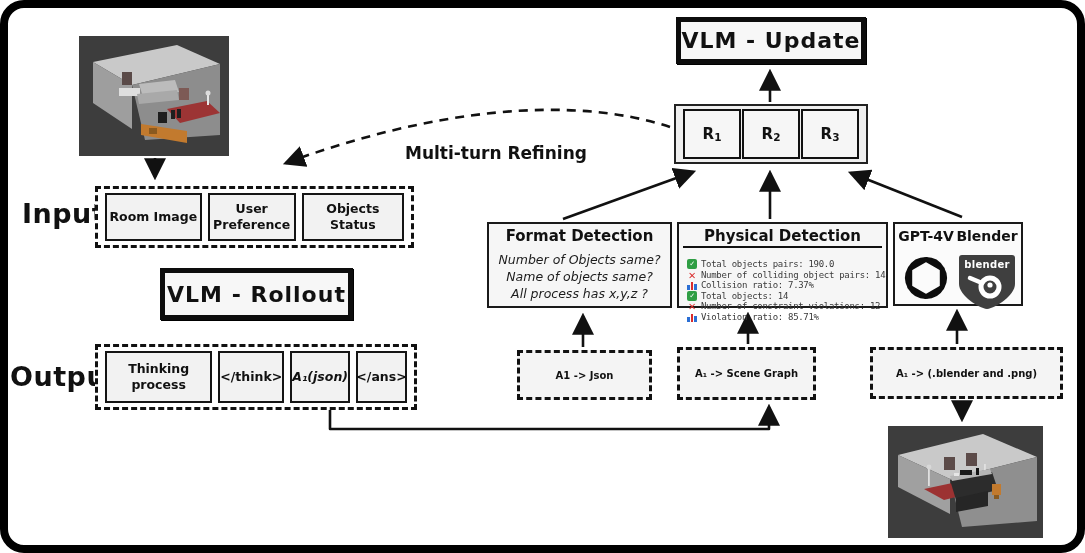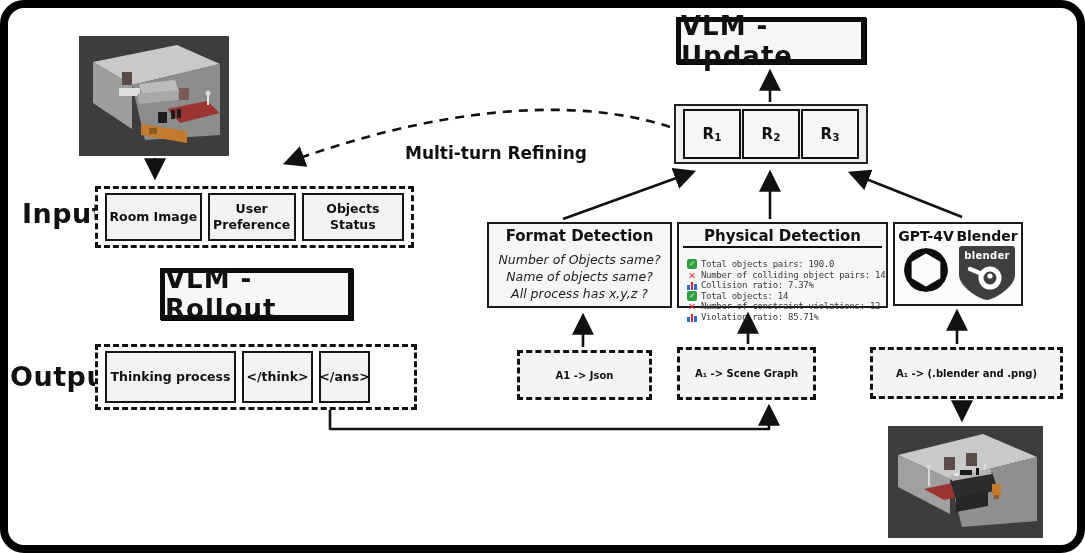--- a/index.html
+++ b/index.html
@@ -5,21 +5,21 @@
   html,body{margin:0;padding:0;background:#fff;}
   .frame{position:relative;width:1085px;height:553px;background:#fff;overflow:hidden;
          font-family:"DejaVu Sans","Liberation Sans",sans-serif;color:#111;}
   .frame-border{position:absolute;inset:0;border:8px solid #000;border-radius:24px;pointer-events:none;z-index:6;}
   .abs{position:absolute;box-sizing:border-box;}
   .overlay{position:absolute;left:0;top:0;z-index:1;pointer-events:none;}
   .z2{z-index:2;}
 
   .side-label{font-size:27px;font-weight:bold;letter-spacing:0.5px;}
   .thick-box{border:5px solid #0d0d0d;background:#f7f7f7;display:flex;align-items:center;justify-content:center;
-             font-size:26px;font-weight:bold;letter-spacing:1px;box-shadow:1px 1px 0 #000;}
+             font-size:22px;font-weight:bold;letter-spacing:1px;box-shadow:1px 1px 0 #000;}
   .dashed-container{border:3px dashed #111;background:#fff;display:flex;align-items:center;gap:6px;padding:6px 7px;}
   .mini-box{background:#f2f2f2;border:2px solid #151515;height:100%;display:flex;align-items:center;justify-content:center;
             text-align:center;font-weight:bold;font-size:12.5px;line-height:1.25;}
   .r-container{border:2.5px solid #222;background:#efefef;display:flex;align-items:center;justify-content:space-between;padding:7px;}
   .r-box{width:54px;height:46px;background:#f6f6f6;border:2px solid #111;display:flex;align-items:center;justify-content:center;
          font-weight:bold;font-size:15px;}
   .r-sub{font-size:10.5px;position:relative;top:3px;}
   .det-box{border:2.5px solid #1a1a1a;background:#f6f6f6;padding:3px 8px;}
   .det-title{text-align:center;font-weight:bold;font-size:15px;}
   .det-title.underlined{border-bottom:2px solid #111;padding-bottom:1px;margin:0 -4px 11px -4px;}
@@ -30,21 +30,21 @@
   .ic{width:10px;height:10px;flex:0 0 10px;display:inline-flex;align-items:center;justify-content:center;}
   .ic.check{background:#2f9e44;border-radius:2px;color:#fff;font-size:8px;font-weight:bold;}
   .ic.cross{color:#d92b2b;font-size:12px;font-weight:bold;}
   .ic.chart{align-items:flex-end;gap:1px;}
   .ic.chart i{display:block;width:2.5px;background:#2b6fd4;}
   .ic.chart i.red{background:#d92b2b;}
   .conv-box{border:3px dashed #111;background:#f4f4f4;display:flex;align-items:center;justify-content:center;
             font-weight:bold;font-size:10px;white-space:nowrap;}
   .refining-label{font-size:17px;font-weight:bold;}
   .tools-box{border:2.5px solid #1a1a1a;background:#fbfbfb;display:flex;justify-content:space-around;padding:4px 2px 2px 2px;}
-  .tool-col{display:flex;flex-direction:column;align-items:center;gap:1px;}
+  .tool-col{display:flex;flex-direction:column;align-items:center;gap:10px;}
   .tool-label{font-weight:bold;font-size:14px;}
   .blender-badge{position:relative;width:58px;height:56px;}
   .badge-word{position:absolute;top:5px;left:0;width:100%;text-align:center;color:#fff;font-weight:bold;font-size:10px;letter-spacing:0.3px;}
 </style>
 </head>
 <body>
 
 <div class="frame">
 
   <svg class="overlay" width="1085" height="553" viewBox="0 0 1085 553">
@@ -106,20 +106,23 @@
   </div>
 
   <div class="abs z2 side-label" style="left:10px;top:361px">Output</div>
   <div class="abs z2 dashed-container" style="left:95px;top:344px;width:322px;height:66px">
     <div class="mini-box" style="width:127px">
       <span>Thinking process</span>
     </div>
     <div class="mini-box" style="width:67px">
       <span>&lt;/think&gt;</span>
     </div>
+    <div class="mini-box" style="width:56px;font-style:italic">
+      <span>A₁(json)</span>
+    </div>
     <div class="mini-box" style="width:47px">
       <span>&lt;/ans&gt;</span>
     </div>
   </div>
 
   <div class="abs z2 thick-box" style="left:676px;top:17px;width:190px;height:47px">
     <span>VLM - Update</span>
   </div>
 
   <div class="abs z2 r-container" style="left:674px;top:104px;width:194px;height:60px">

